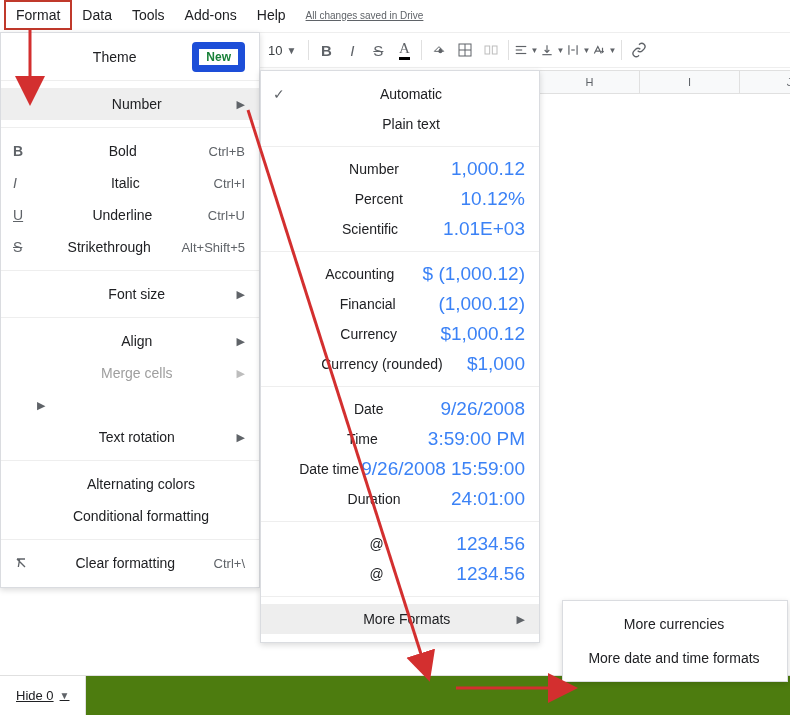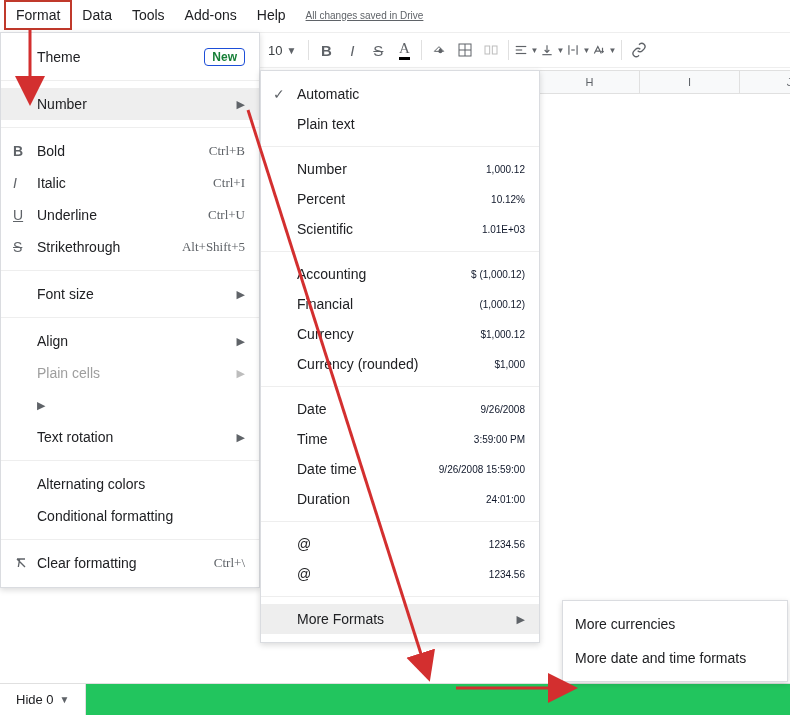--- a/index.html
+++ b/index.html
@@ -140,81 +140,82 @@
   .menu-row .left-icon {
     width: 24px;
     display: flex;
     align-items: center;
     justify-content: flex-start;
     color: #5f6368;
     font-size: 14px;
   }
   .menu-row .label {
     flex: 1;
+    text-align: center;
   }
   .menu-row .label.muted { color: #9e9e9e; }
   .menu-row .right {
     color: #5f6368;
     font-size: 13px;
-    font-family: Liberation Serif, serif;
   }
   .menu-row .arrow {
     color: #5f6368;
     font-size: 11px;
   }
   .menu-sep {
     height: 1px;
     background: #eeeeee;
     margin: 7px 0;
   }
   .new-badge {
     font-size: 12px;
     color: #188038;
-    border: 1px solid #1d4ed8;
+    border: 7px solid #1d4ed8;
     border-radius: 4px;
     padding: 1px 7px;
     font-weight: bold;
   }
 
   
   .menu-number {
     top: 70px;
     left: 260px;
     width: 280px;
     z-index: 20;
     padding: 8px 0;
   }
   .menu-number .menu-row { height: 30px; }
   .menu-number .example {
-    color: #0f172a;
-    font-size: 10px;
+    color: #3b82f6;
+    font-size: 19px;
   }
 
   
   .menu-more {
     top: 600px;
     left: 562px;
     width: 226px;
     z-index: 30;
     padding: 6px 0;
   }
   .menu-more .menu-row { height: 34px; }
 
   
   .sheet-tabs {
     position: absolute;
     bottom: 0;
     left: 0;
     right: 0;
-    height: 32px;
-    background: #22c55e;
+    height: 40px;
+    background: #4d7c0f;
     border-top: 1px solid #e0e0e0;
     display: flex;
     align-items: center;
     z-index: 0;
+    text-decoration: underline;
   }
   .sheet-tabs .tab {
     background: #fff;
     border-right: 1px solid #e0e0e0;
     padding: 0 16px;
     height: 100%;
     display: flex;
     align-items: center;
     gap: 6px;
     font-size: 13px;
@@ -370,21 +371,21 @@
     <span class="arrow">▶</span>
   </div>
   <div class="menu-sep"></div>
   <div class="menu-row">
     <span class="left-icon"></span>
     <span class="label">Align</span>
     <span class="arrow">▶</span>
   </div>
   <div class="menu-row">
     <span class="left-icon"></span>
-    <span class="label muted">Plain cells</span>
+    <span class="label muted">Merge cells</span>
     <span class="arrow" style="color:#bdbdbd">▶</span>
   </div>
   <div class="menu-row">
     <span class="left-icon"></span>
     <span class="arrow">▶</span>
   </div>
   <div class="menu-row">
     <span class="left-icon"></span>
     <span class="label">Text rotation</span>
     <span class="arrow">▶</span>

